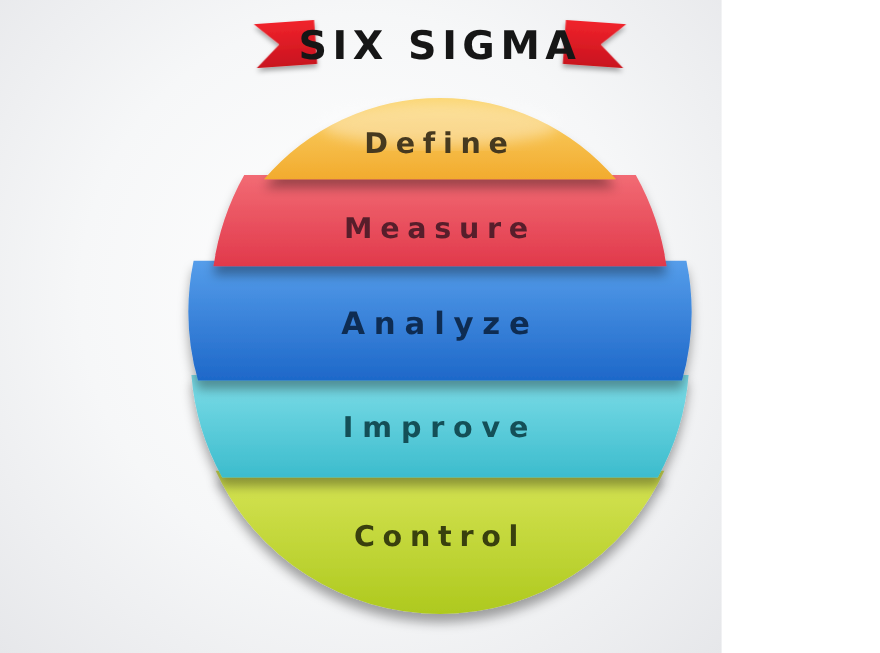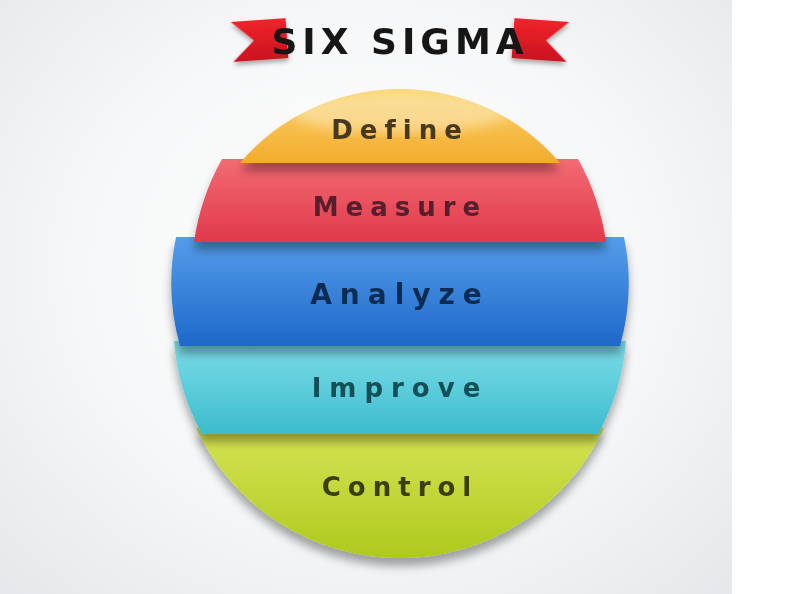--- a/index.html
+++ b/index.html
@@ -7,21 +7,21 @@
     padding: 0;
   }
   body {
     width: 800px;
     height: 594px;
     overflow: hidden;
     font-family: "DejaVu Sans", "Liberation Sans", sans-serif;
   }
   .stage {
     position: relative;
-    width: 732px;
+    width: 656px;
     height: 594px;
     background: radial-gradient(ellipse at 50% 45%, #ffffff 0%, #f6f7f8 55%, #e6e7ea 100%);
   }
   .stage svg {
     display: block;
   }
   text {
     font-family: "DejaVu Sans", "Liberation Sans", sans-serif;
     font-weight: 700;
   }

